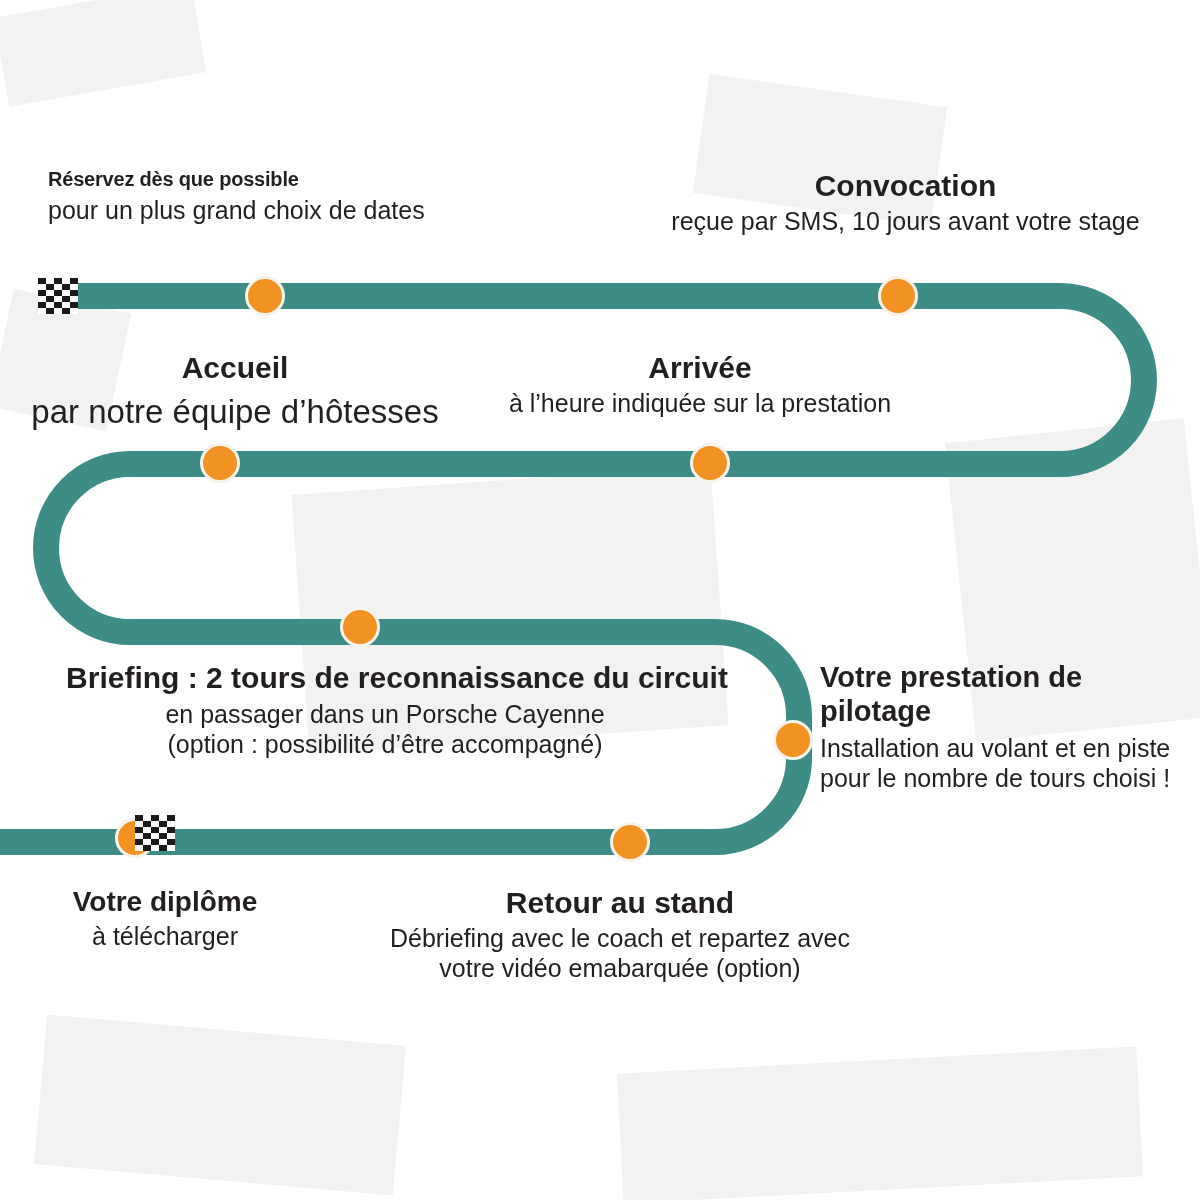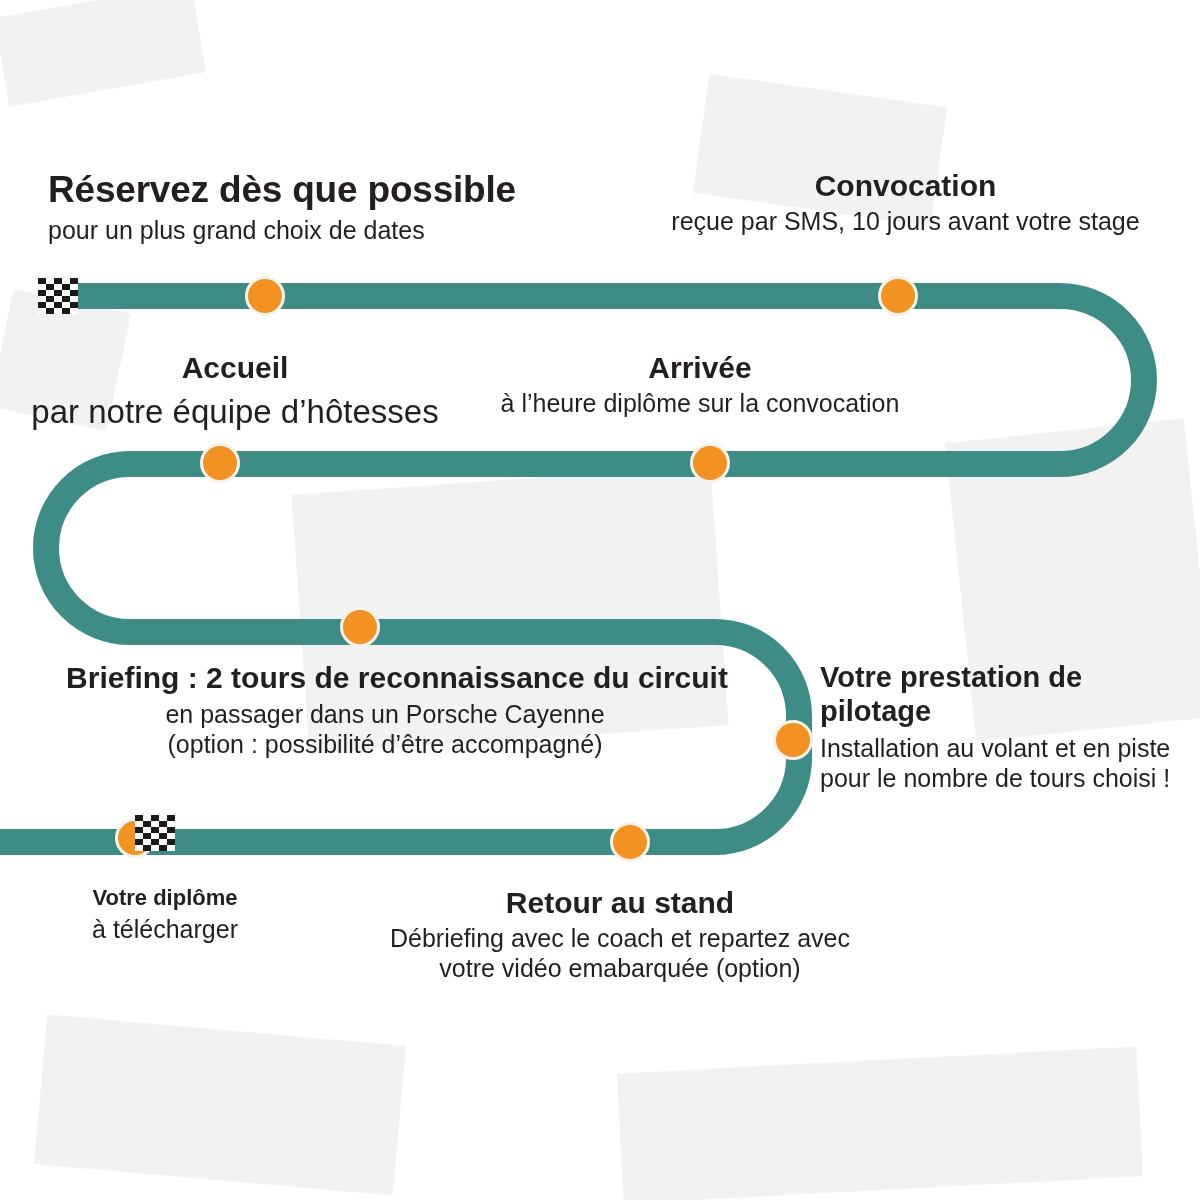--- a/index.html
+++ b/index.html
@@ -42,21 +42,21 @@
   .label .sub {
     display: block;
     font-weight: normal;
   }
   
   #label-reservez {
     left: 48px;
     top: 168px;
     width: 690px;
   }
-  #label-reservez .title { font-size: 37px; letter-spacing: -0.2px; }
+  #label-reservez .title { font-size: 20px; letter-spacing: -0.2px; }
   #label-reservez .sub { font-size: 25px; margin-top: 4px; }
 
   
   #label-convocation {
     left: 618px;
     top: 168px;
     width: 575px;
     text-align: center;
   }
   #label-convocation .title { font-size: 30px; }
@@ -101,21 +101,21 @@
   #label-prestation .title { font-size: 29px; }
   #label-prestation .sub { font-size: 25px; margin-top: 6px; }
 
   
   #label-diplome {
     left: 10px;
     top: 885px;
     width: 310px;
     text-align: center;
   }
-  #label-diplome .title { font-size: 22px; }
+  #label-diplome .title { font-size: 28px; }
   #label-diplome .sub { font-size: 25px; margin-top: 4px; }
 
   
   #label-retour {
     left: 360px;
     top: 885px;
     width: 520px;
     text-align: center;
   }
   #label-retour .title { font-size: 30px; }
@@ -230,21 +230,21 @@
     <span class="sub">reçue par SMS, 10 jours avant votre stage</span>
   </div>
 
   <div class="label" id="label-accueil">
     <span class="title">Accueil</span>
     <span class="sub">par notre équipe d’hôtesses</span>
   </div>
 
   <div class="label" id="label-arrivee">
     <span class="title">Arrivée</span>
-    <span class="sub">à l’heure diplôme sur la convocation</span>
+    <span class="sub">à l’heure indiquée sur la prestation</span>
   </div>
 
   <div class="label" id="label-briefing">
     <span class="title">Briefing : 2 tours de reconnaissance du circuit</span>
     <span class="sub" style="white-space:pre-line;">en passager dans un Porsche Cayenne
 (option : possibilité d’être accompagné)</span>
   </div>
 
   <div class="label" id="label-prestation">
     <span class="title">Votre prestation de pilotage</span>

